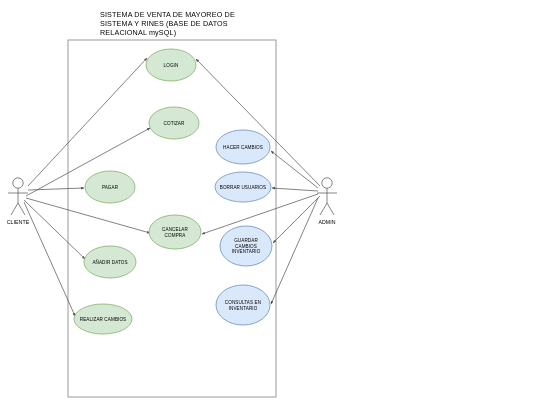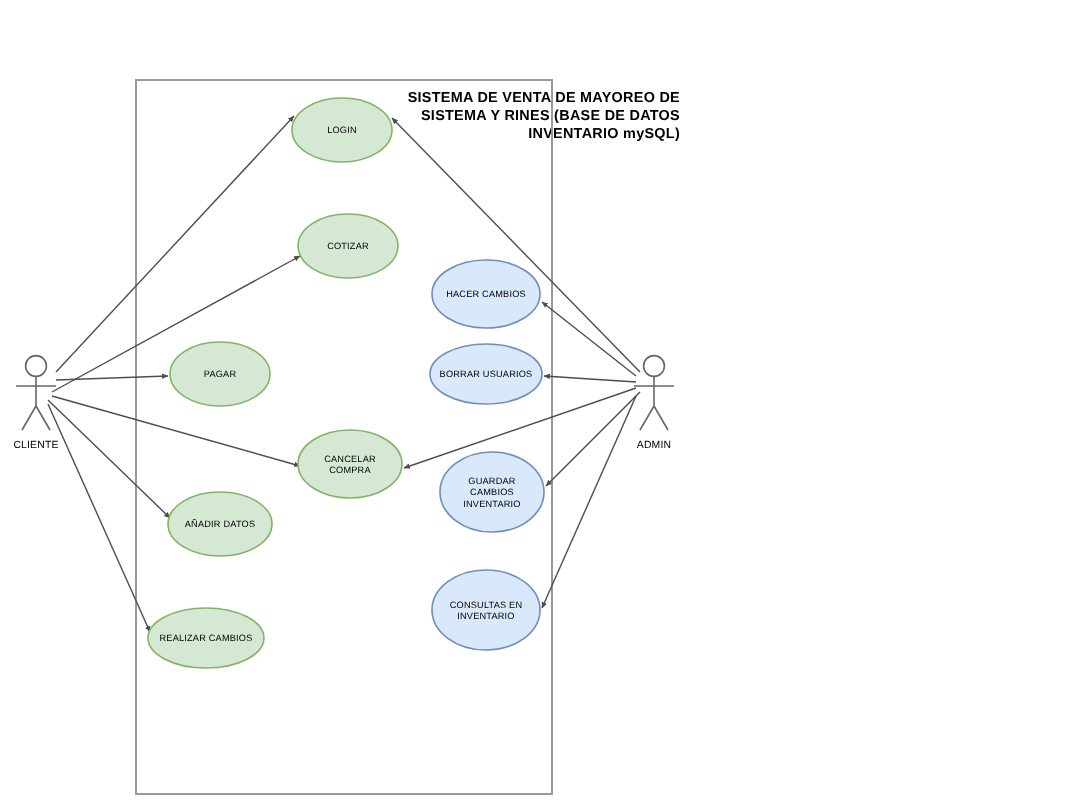--- a/index.html
+++ b/index.html
@@ -8,43 +8,42 @@
     background:#ffffff;
     font-family:"Liberation Sans", sans-serif;
     overflow:hidden;
     position:relative;
   }
   #canvas{position:absolute;left:0;top:0;width:540px;height:405px;}
   .title-block{
     position:absolute;
     left:100px; top:10px;
     width:240px;
-    text-align:right;
+    text-align:left;
     font-size:7.2px;
-    font-weight:bold;
+    font-weight:normal;
     line-height:9.2px;
     color:#000000;
     letter-spacing:0.15px;
-    margin-top:34px;
   }
   .title-block div{white-space:nowrap;}
   svg text{
     font-family:"Liberation Sans", sans-serif;
     fill:#000000;
   }
   .uc-label{font-size:4.6px;letter-spacing:0.1px;}
   .actor-label{font-size:5.2px;letter-spacing:0.1px;}
 </style>
 </head>
 <body>
 
 <div class="title-block">
   <div>SISTEMA DE VENTA DE MAYOREO DE</div>
   <div>SISTEMA Y RINES (BASE DE DATOS</div>
-  <div>INVENTARIO mySQL)</div>
+  <div>RELACIONAL mySQL)</div>
 </div>
 
 <svg id="canvas" viewBox="0 0 540 405">
   <defs>
     <marker id="arrowhead" markerWidth="5" markerHeight="5" refX="4.2" refY="2" orient="auto">
       <path d="M0,0 L4.4,2 L0,4 Z" fill="#4d4d4d"></path>
     </marker>
   </defs>
 
   <rect id="boundary-rect" fill="none" stroke="#999999" stroke-width="1" x="68" y="40" width="208" height="357"></rect>

